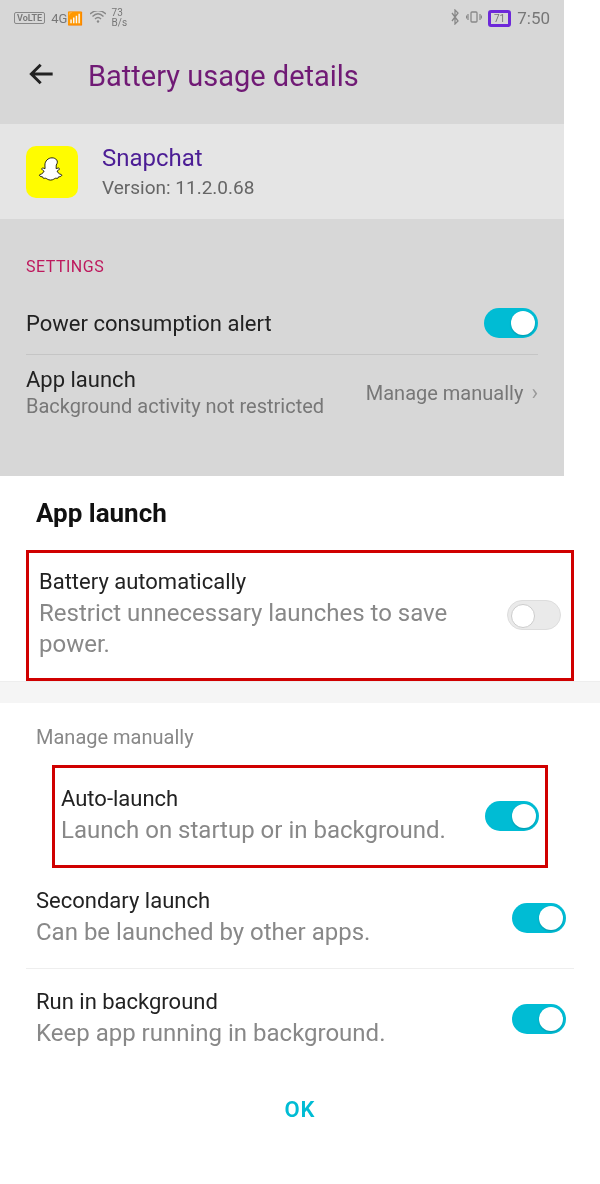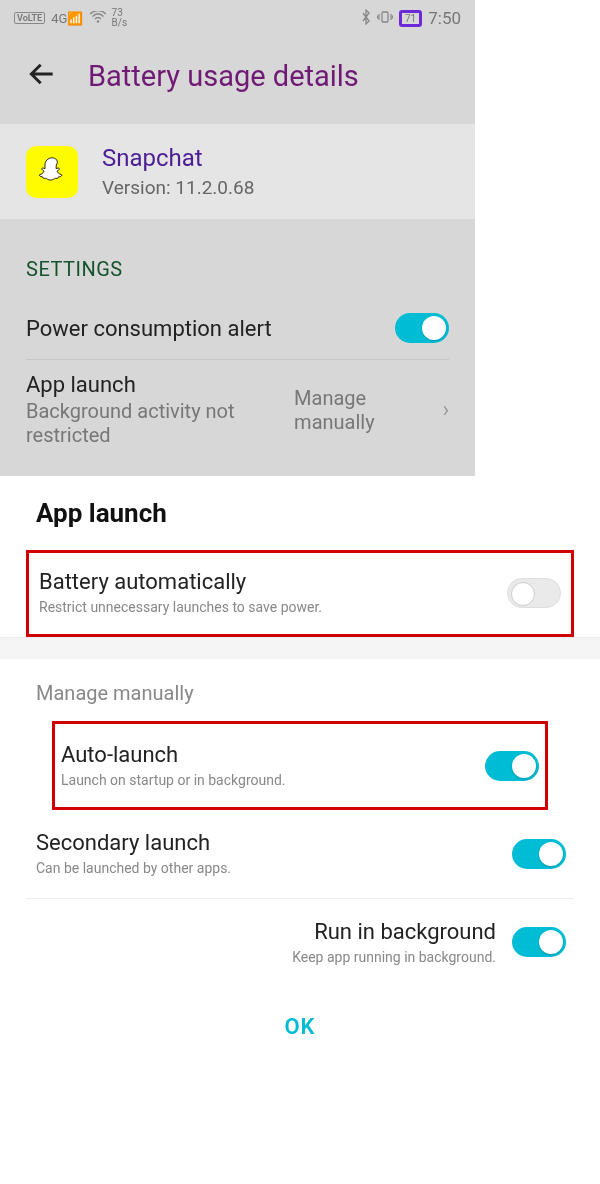--- a/index.html
+++ b/index.html
@@ -1,33 +1,33 @@
 <!DOCTYPE html>
 <html><head>
 <meta charset="utf-8">
 <style>
 * { margin:0; padding:0; box-sizing:border-box; font-family:-apple-system,BlinkMacSystemFont,"Segoe UI",Roboto,Arial,sans-serif; }
 html,body { width:600px; height:1184px; background:#fff; overflow:hidden; position:relative; }
-.dimlayer { position:absolute; top:0; left:0; width:475px; height:476px; background:#d7d7d7; filter:brightness(1.0); }
+.dimlayer { position:absolute; top:0; left:0; width:564px; height:476px; background:#d7d7d7; filter:brightness(1.0); }
 .status-bar { height:36px; display:flex; align-items:center; justify-content:space-between; padding:0 14px; color:#777; font-size:14px; }
 .status-left,.status-right { display:flex; align-items:center; gap:6px; }
 .status-left .volte { border:1px solid #888; border-radius:2px; padding:0 2px; font-size:9px; font-weight:600; line-height:10px; }
 .status-left .sig { font-size:13px; }
 .status-left .wifi { font-size:15px; }
 .status-left .rate { font-size:10px; line-height:10px; }
 .status-right .batt { border:3px solid #6d28d9; border-radius:3px; padding:0 3px; font-size:10px; }
 .header { display:flex; align-items:center; padding:22px 22px 30px 26px; gap:30px; }
 .back-icon svg { width:32px; height:32px; stroke:#222; }
 .header-title { font-size:29px; font-weight:400; color:#701a75; }
 .app-row { background:#e5e5e5; padding:20px 26px 20px 26px; display:flex; align-items:center; gap:24px; }
 .app-icon { width:52px; height:52px; background:#fffc00; border-radius:10px; display:flex; align-items:center; justify-content:center; }
 .app-icon svg { width:34px; height:34px; }
 .app-name { font-size:24px; color:#4c1d95; font-weight:400; }
 .app-version { font-size:19px; color:#666; margin-top:4px; }
-.section-label { padding:38px 26px 18px; font-size:20px; color:#14532d; letter-spacing:0.5px; }
+.section-label { padding:38px 26px 18px; font-size:16px; color:#be185d; letter-spacing:0.5px; }
 .setting-row { padding:14px 26px 16px; display:flex; align-items:center; justify-content:space-between; }
 .setting-title { font-size:22px; color:#222; }
 .setting-sub { font-size:20px; color:#777; margin-top:2px; }
 .divider { height:1px; background:#c5c5c5; margin:0 26px; }
 .toggle { position:relative; width:54px; height:30px; border-radius:15px; flex-shrink:0; }
 .toggle.on { background:#00bcd4; }
 .toggle.off { background:#e2e2e2; }
 .toggle .knob { position:absolute; width:24px; height:24px; border-radius:50%; background:#fff; top:3px; box-shadow:0 1px 2px rgba(0,0,0,0.2); }
 .toggle.on .knob { right:3px; }
 .toggle.off .knob { left:3px; }
@@ -36,26 +36,26 @@
 .link-text { font-size:20px; color:#777; }
 .chevron { margin-left:8px; color:#999; font-size:22px; }
 .applaunch-row { display:flex; align-items:center; justify-content:space-between; padding:12px 26px 0; overflow:hidden; }
 
 .sheet { position:absolute; top:476px; left:0; width:600px; bottom:0; background:#fff; }
 .sheet-title { font-size:26px; font-weight:700; color:#111; padding:22px 36px 22px; }
 .highlight-red { border:3px solid #d00000; margin:0 26px; }
 .sheet-item { padding:16px 10px 18px 10px; display:flex; align-items:center; justify-content:space-between; gap:16px; }
 .sheet-item .txt { flex:1; }
 .sheet-item .title { font-size:22px; color:#222; }
-.sheet-item .desc { font-size:14px; color:#888; margin-top:4px; line-height:1.3; }
+.sheet-item .desc { font-size:24px; color:#888; margin-top:4px; line-height:1.3; }
 .sheet-section-gap { height:22px; background:#f5f5f5; margin-top:0px; border-top:1px solid #eee; }
 .sheet-sublabel { font-size:20px; color:#888; padding:22px 36px 16px; }
 .sheet-list { padding:0 26px; }
 .sheet-list .sheet-item { padding:20px 8px 20px 10px; }
-.sheet-list .sheet-item + .sheet-item { border-top:1px solid #eee;text-align:right; }
+.sheet-list .sheet-item + .sheet-item { border-top:1px solid #eee; }
 .sheet-list .highlight-red .sheet-item { padding:18px 6px; }
 .ok-button { text-align:center; color:#00bcd4; font-size:22px; font-weight:600; padding:28px 0 20px; letter-spacing:1px; }
 </style>
 </head>
 <body>
 
 <div class="dimlayer">
   <div class="status-bar">
     <div class="status-left">
       <span class="volte">VoLTE</span>

